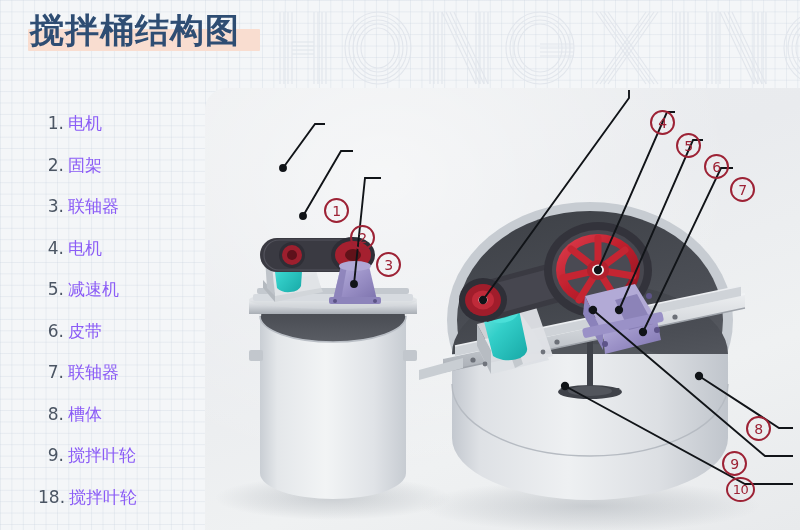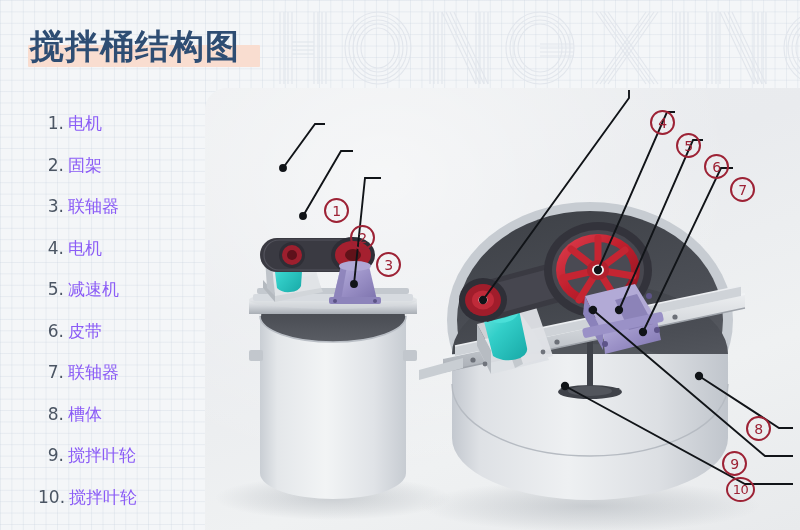--- a/index.html
+++ b/index.html
@@ -29,21 +29,21 @@
   .watermark{
     position:absolute;left:262px;top:2px;
     width:538px;height:92px;
     overflow:hidden;
     pointer-events:none;
   }
   .watermark svg{display:block;}
 
   
   .title-wrap{
-    position:absolute;left:30px;top:20px;
+    position:absolute;left:30px;top:4px;
     height:52px;
   }
   .title-band{
     position:absolute;left:-2px;top:25px;
     width:232px;height:22px;
     background:#f9ddd0;
     border-radius:1px;
   }
   .title-text{
     position:relative;
@@ -254,21 +254,21 @@
     </div>
     <div class="part-item">
       <span class="part-num">8.</span>
       <span class="part-label">槽体</span>
     </div>
     <div class="part-item">
       <span class="part-num">9.</span>
       <span class="part-label">搅拌叶轮</span>
     </div>
     <div class="part-item">
-      <span class="part-num">10.</span>
+      <span class="part-num">18.</span>
       <span class="part-label">搅拌叶轮</span>
     </div>
   </div>
 
   <div class="photo-panel">
     <div class="pg"></div>
 
     <svg class="panel-svg" width="595" height="442" viewBox="0 0 595 442" xmlns="http://www.w3.org/2000/svg">
       <defs>
         <linearGradient id="tankL" x1="0" y1="0" x2="1" y2="0">

